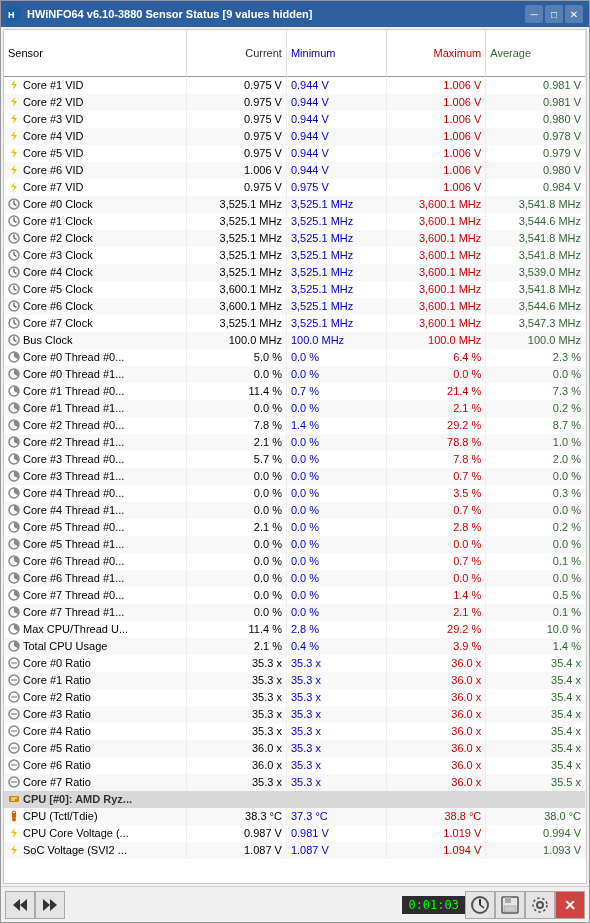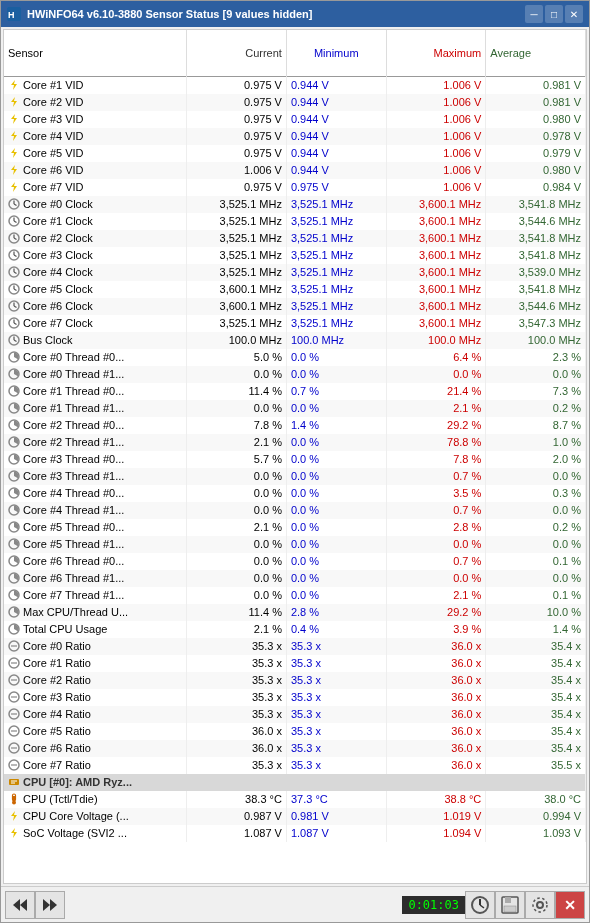--- a/index.html
+++ b/index.html
@@ -189,21 +189,21 @@
       <button class="title-btn close">✕</button>
     </div>
   </div>
 
   <div class="table-container">
     <table>
       <thead>
         <tr>
           <th>Sensor</th>
           <th style="text-align:right">Current</th>
-          <th style="text-align:center; color:#0000cc">Minimum</th>
+          <th style="text-align:left; color:#0000cc">Minimum</th>
           <th style="text-align:right; color:#cc0000">Maximum</th>
           <th style="text-align:left; color:#336633">Average</th>
         </tr>
       </thead>
       <tbody id="sensor-tbody">
       <tr>
       <td>
         <div class="sensor-name">
           <svg width="12" height="12" viewBox="0 0 12 12" style="flex-shrink:0">
       <polygon points="7,1 3,6 6,6 5,11 9,5 6,5" fill="#e8c000"></polygon>
@@ -646,20 +646,35 @@
       <circle cx="6" cy="6" r="5" fill="none" stroke="#888" stroke-width="1.5"></circle>
       <path d="M6,6 L6,1.5 A4.5,4.5 0 0,1 9.9,8.25 Z" fill="#888"></path>
     </svg>
           <span>Core #6 Thread #1...</span>
         </div>
       </td>
       <td>0.0 %</td>
       <td>0.0 %</td>
       <td>0.0 %</td>
       <td>0.0 %</td>
+    </tr>
+          <tr>
+      <td>
+        <div class="sensor-name">
+          <svg width="12" height="12" viewBox="0 0 12 12" style="flex-shrink:0">
+      <circle cx="6" cy="6" r="5" fill="none" stroke="#888" stroke-width="1.5"></circle>
+      <path d="M6,6 L6,1.5 A4.5,4.5 0 0,1 9.9,8.25 Z" fill="#888"></path>
+    </svg>
+          <span>Core #7 Thread #0...</span>
+        </div>
+      </td>
+      <td>0.0 %</td>
+      <td>0.0 %</td>
+      <td>1.4 %</td>
+      <td>0.5 %</td>
     </tr>
           <tr>
       <td>
         <div class="sensor-name">
           <svg width="12" height="12" viewBox="0 0 12 12" style="flex-shrink:0">
       <circle cx="6" cy="6" r="5" fill="none" stroke="#888" stroke-width="1.5"></circle>
       <path d="M6,6 L6,1.5 A4.5,4.5 0 0,1 9.9,8.25 Z" fill="#888"></path>
     </svg>
           <span>Core #7 Thread #1...</span>
         </div>

